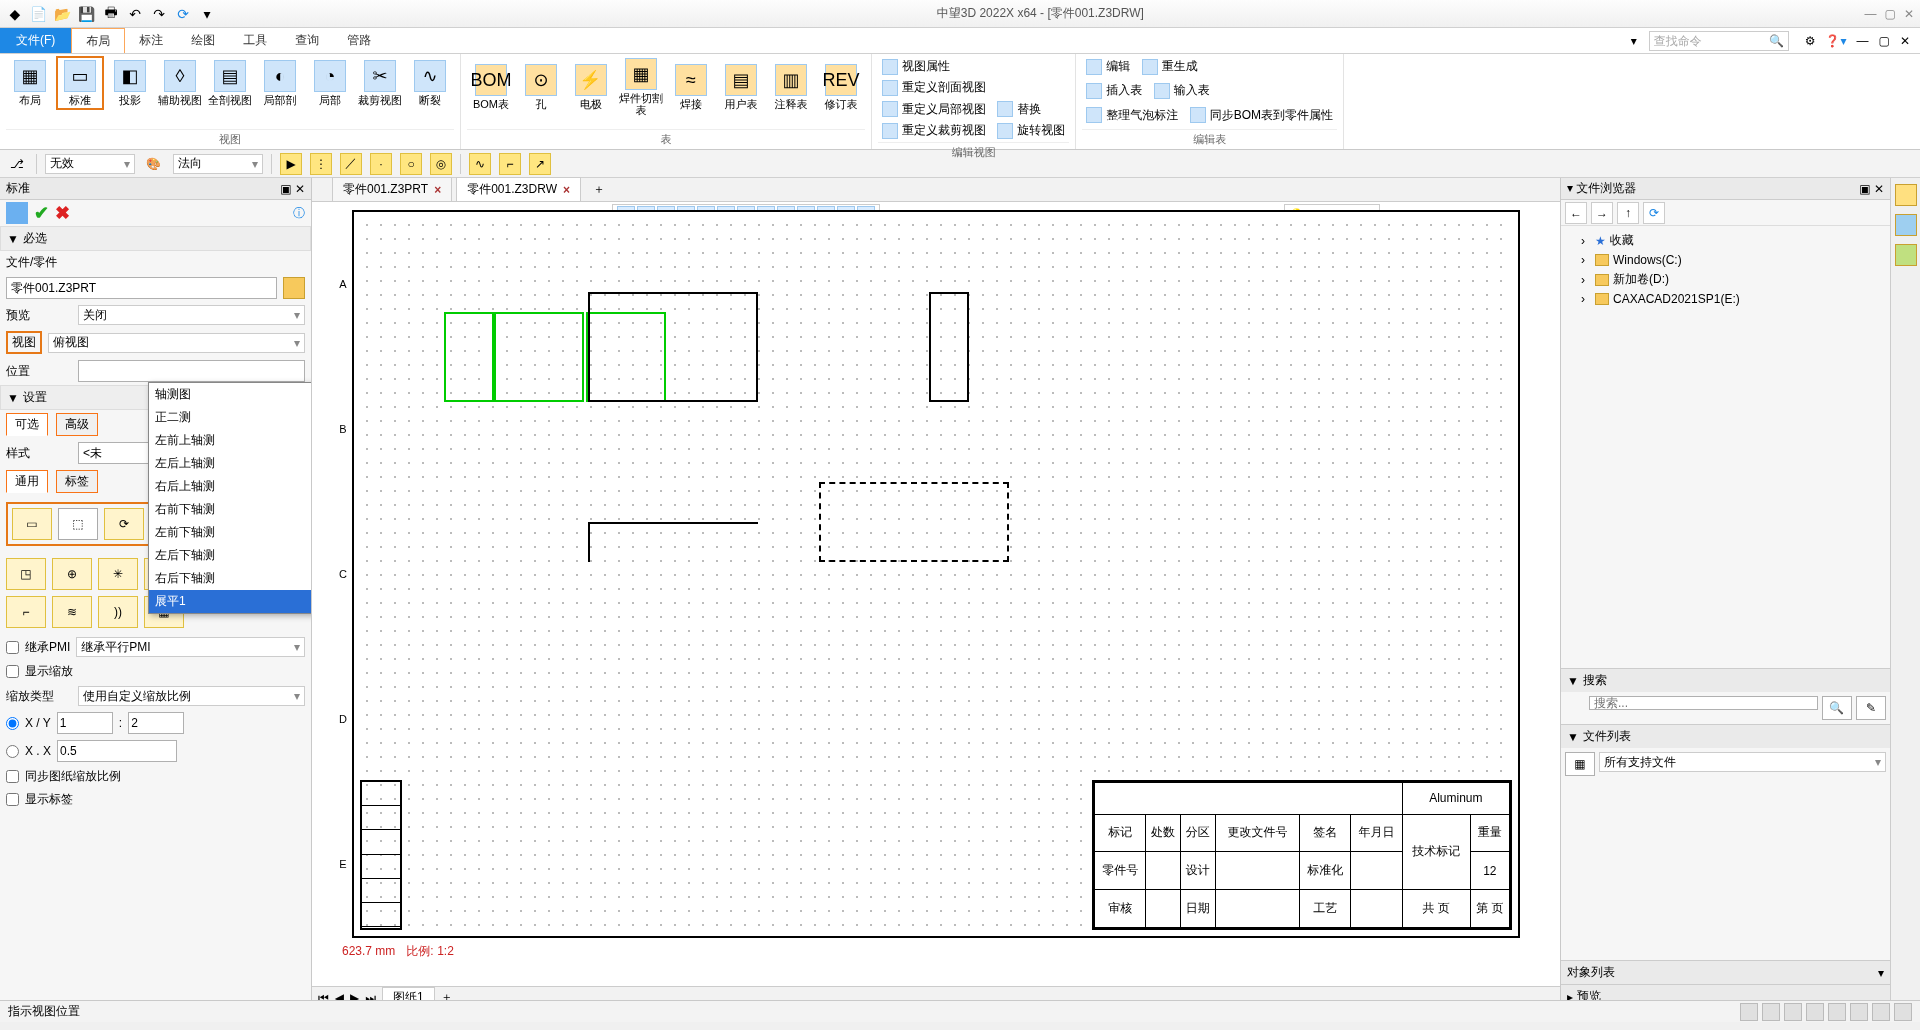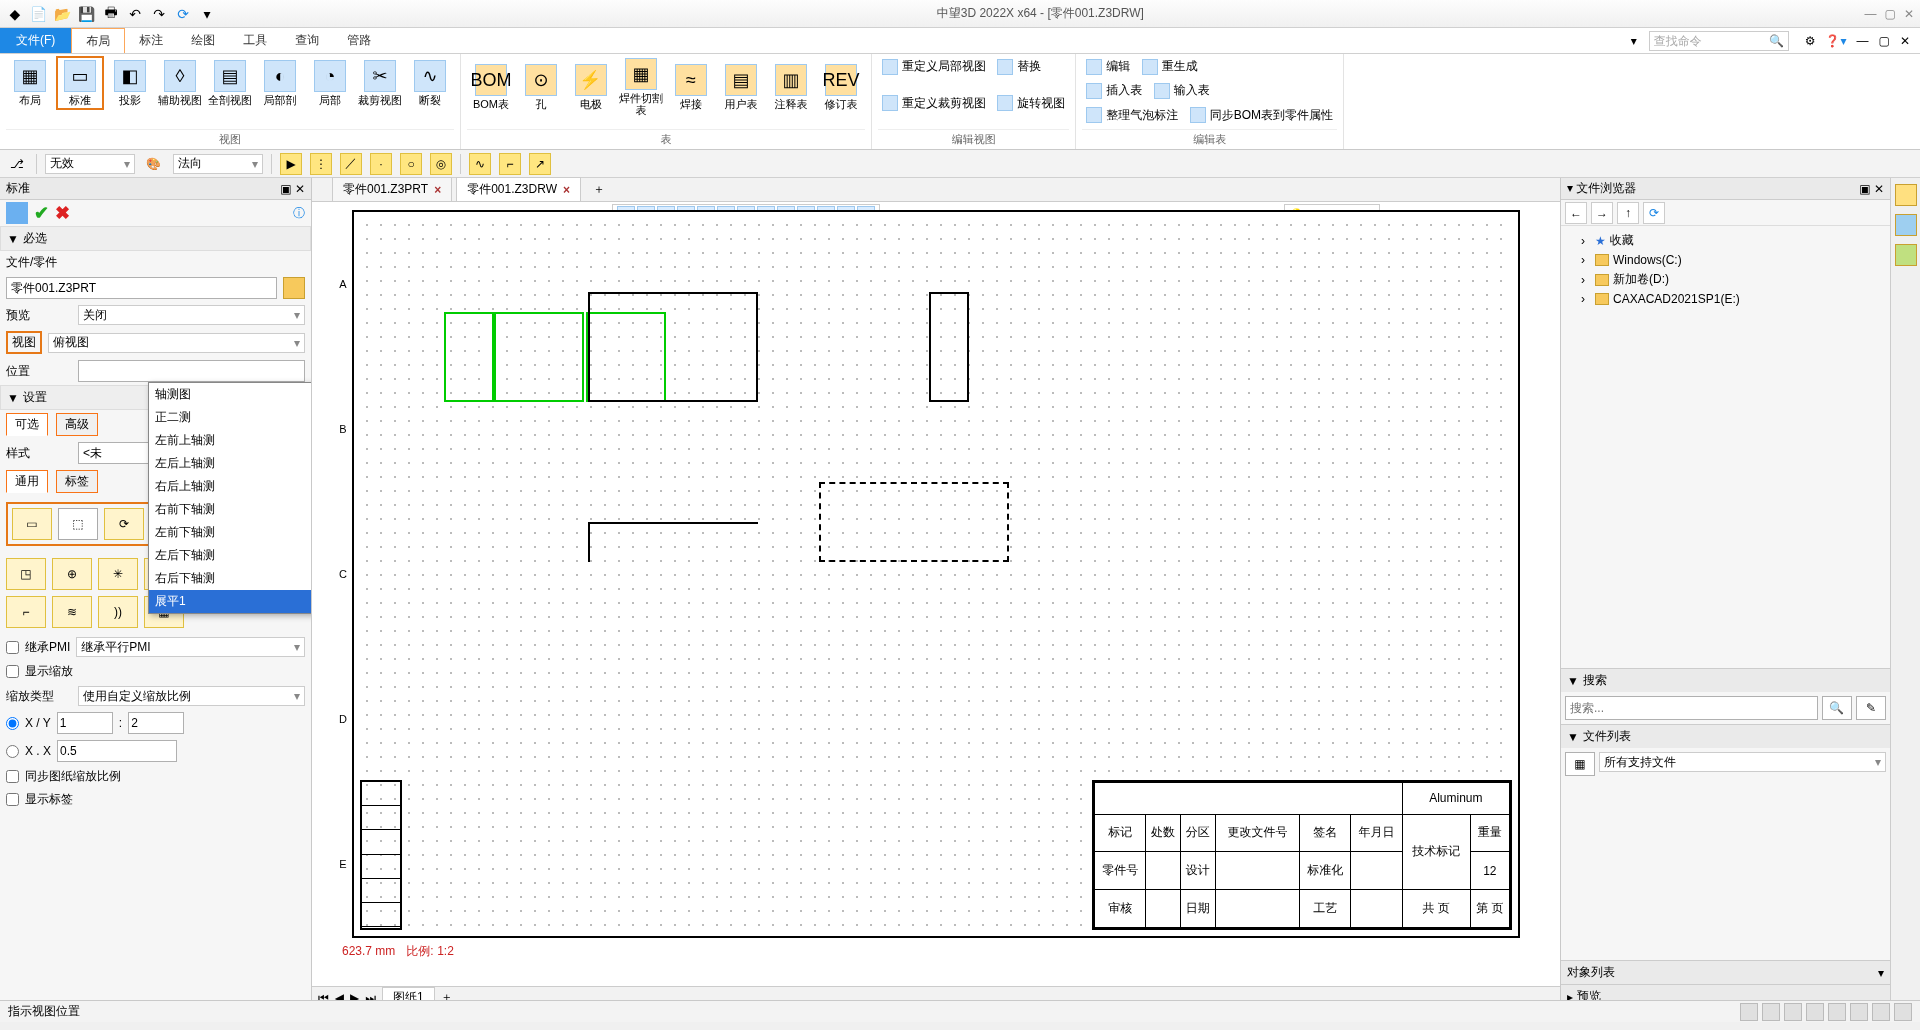--- a/index.html
+++ b/index.html
@@ -93,21 +93,21 @@
 .rp-toolbar { height:26px; display:flex; align-items:center; gap:4px; padding:0 4px; border-bottom:1px solid #ddd; }
 .rp-toolbar .nb { width:22px;height:22px;border:1px solid #ccc;background:#fff;display:flex;align-items:center;justify-content:center; }
 .tree { padding:4px; }
 .tree .node { padding:2px 0 2px 16px; display:flex; align-items:center; gap:4px; }
 .tree .exp { width:10px; display:inline-block; }
 .folder-ico { width:14px;height:12px;background:#f7c95c;border:1px solid #c9a030; display:inline-block; }
 .star-ico { color:#2a6fd6; }
 .section { border-top:1px solid #ccc; }
 .section .shdr { background:#eaeaea; padding:3px 6px; display:flex; align-items:center; gap:4px; }
 .search-row { display:flex; gap:4px; padding:4px; }
-.search-row .sinp { flex:1; height:24px; border:1px solid #b0b0b0; padding:0 4px; color:#aaa; }
+.search-row .sinp { flex:1; height:14px; border:1px solid #b0b0b0; padding:0 4px; color:#aaa;margin-left:24px; }
 .search-row .sbtn { width:30px; height:24px; border:1px solid #b0b0b0; background:#fff; display:flex;align-items:center;justify-content:center; }
 
 
 .farright { width:30px; background:#f0f0f0; border-left:1px solid #ccc; display:flex; flex-direction:column; align-items:center; padding-top:6px; gap:8px; }
 .farright .fb { width:22px;height:22px; background:#ffe080; border:1px solid #c9a030; }
 
 
 .statusbar { position:absolute; bottom:8px; left:0; right:0; height:22px; background:#f3f3f3; border-top:1px solid #c9c9c9; display:flex; align-items:center; padding:0 8px; justify-content:space-between; }
 .statusbar .sright { display:flex; gap:4px; }
 .statusbar .sico { width:18px;height:18px; background:#e0e0e0; border:1px solid #bbb; }
@@ -243,20 +243,30 @@
         </div>
       <div class="rbig">
           <div class="ico" style="background:#ffe0a0">REV</div>
           <div class="lbl">修订表</div>
         </div>
     </div>
     <div class="glabel">表</div>
   </div>
 
   <div class="rgroup" style="flex-direction:column;">
+    <div>
+      <div class="rtext-item">
+          <span class="ti"></span>
+          <span>视图属性</span>
+        </div>
+      <div class="rtext-item" style="display:inline-flex">
+          <span class="ti"></span>
+          <span>重定义剖面视图</span>
+        </div>
+    </div>
     <div>
       <div class="rtext-item" style="display:inline-flex">
           <span class="ti"></span>
           <span>重定义局部视图</span>
         </div>
       <div class="rtext-item" style="display:inline-flex">
           <span class="ti"></span>
           <span>替换</span>
         </div>
     </div>

